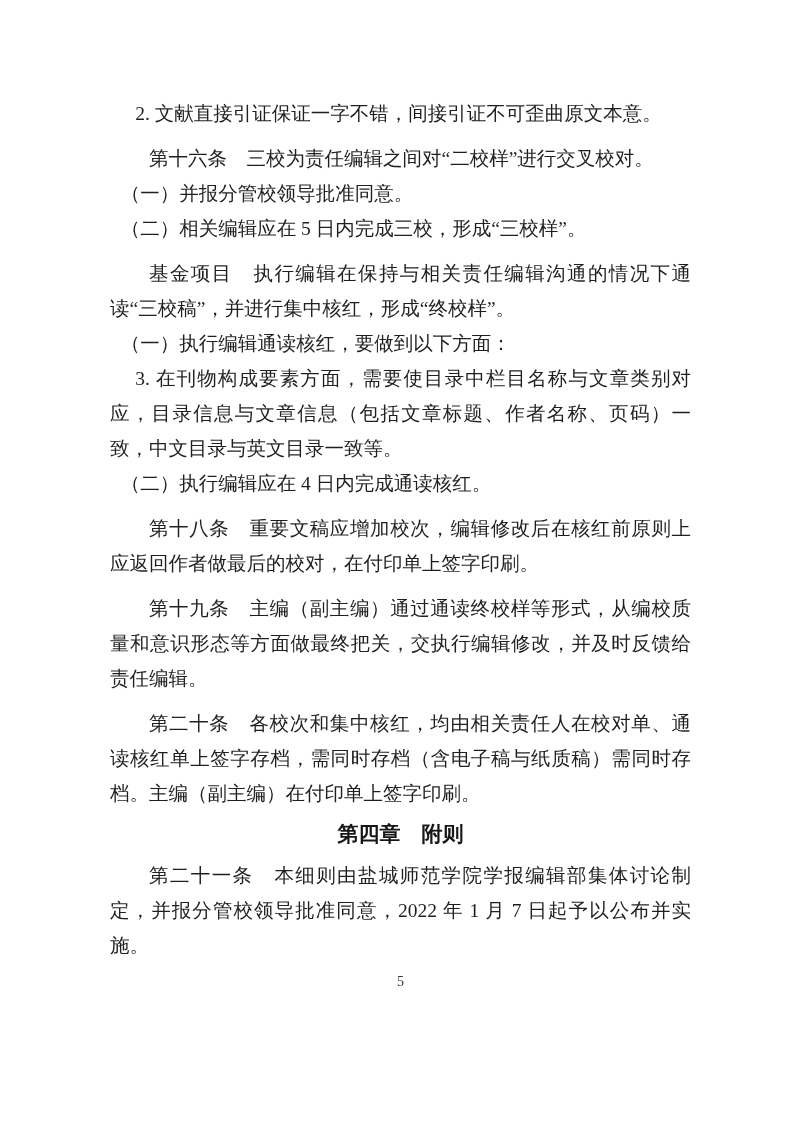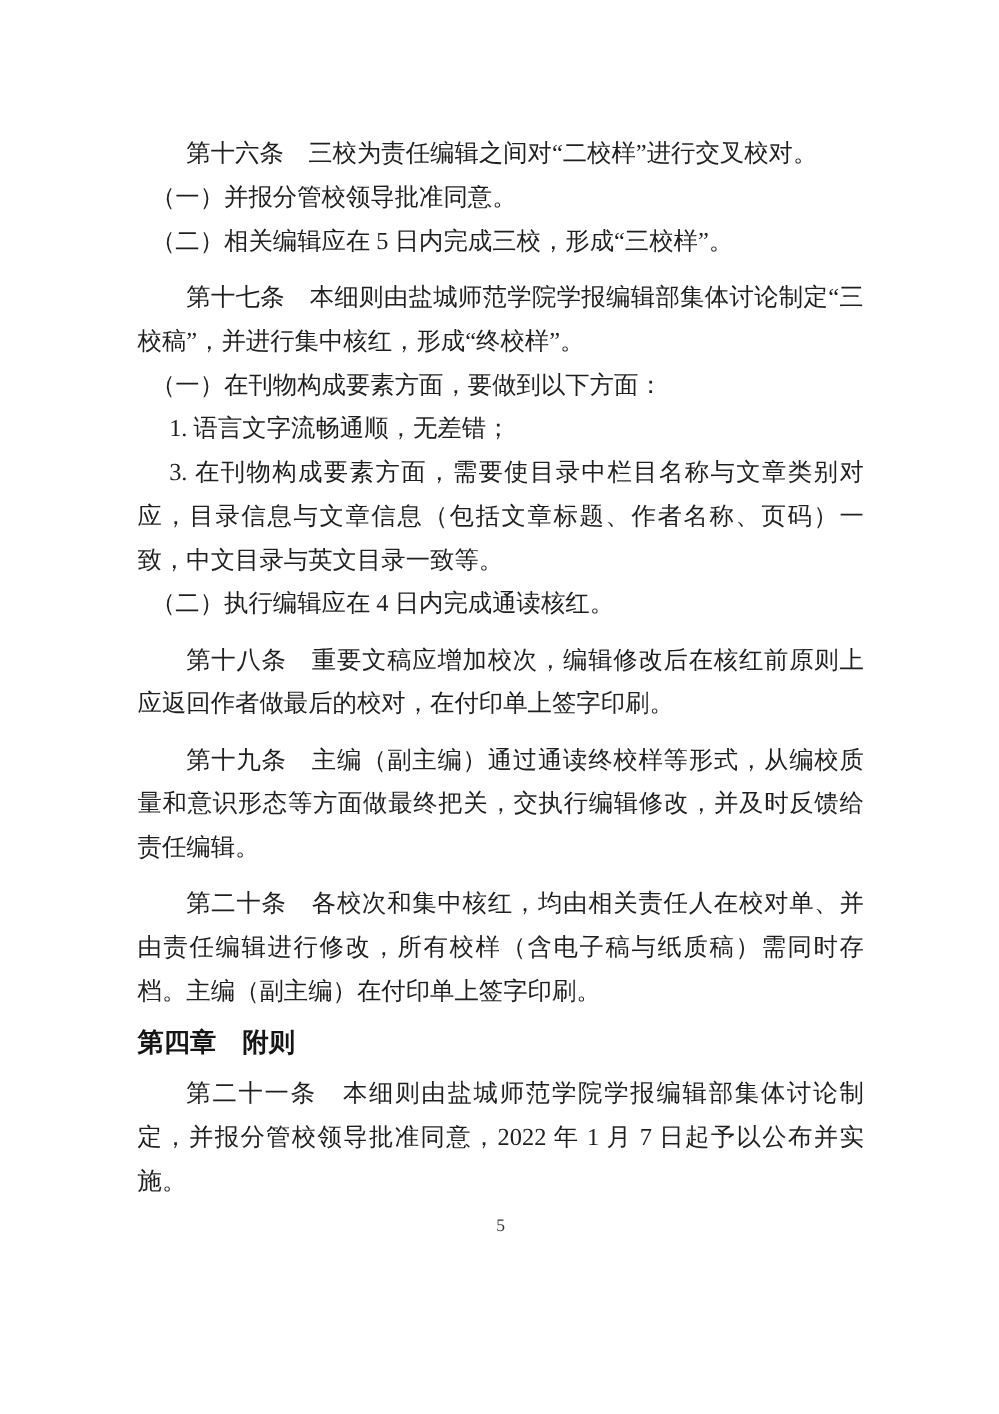--- a/index.html
+++ b/index.html
@@ -28,42 +28,42 @@
   }
   .sp { margin-top: 10px; }              
   .ind-tiao  { text-indent: 2em; }       
   .ind-num   { text-indent: 1.3em; }     
   .ind-paren { text-indent: 0.55em; }    
   .heading {
     margin: 6px 0 6px 0;
     font-size: 21px;
     line-height: 35px;
     font-weight: bold;
-    text-align: left;
+    text-align: center;
     color: #161616;
   }
   .pagenum {
     margin-top: 10px;
     font-size: 14px;
     line-height: 18px;
     text-align: center;
     color: #333333;
   }
 </style>
 </head>
 <body>
 
 <div class="page">
+  <p class="p ind-num">2. 文献直接引证保证一字不错，间接引证不可歪曲原文本意。</p>
   <p class="p ind-tiao sp">第十六条　三校为责任编辑之间对“二校样”进行交叉校对。</p>
   <p class="p ind-paren">（一）并报分管校领导批准同意。</p>
   <p class="p ind-paren">（二）相关编辑应在 5 日内完成三校，形成“三校样”。</p>
-  <p class="p ind-tiao sp">第十七条　本细则由盐城师范学院学报编辑部集体讨论制定“三校稿”，并进行集中核红，形成“终校样”。</p>
-  <p class="p ind-paren">（一）在刊物构成要素方面，要做到以下方面：</p>
-  <p class="p ind-num">1. 语言文字流畅通顺，无差错；</p>
+  <p class="p ind-tiao sp">基金项目　执行编辑在保持与相关责任编辑沟通的情况下通读“三校稿”，并进行集中核红，形成“终校样”。</p>
+  <p class="p ind-paren">（一）执行编辑通读核红，要做到以下方面：</p>
   <p class="p ind-num">3. 在刊物构成要素方面，需要使目录中栏目名称与文章类别对应，目录信息与文章信息（包括文章标题、作者名称、页码）一致，中文目录与英文目录一致等。</p>
   <p class="p ind-paren">（二）执行编辑应在 4 日内完成通读核红。</p>
   <p class="p ind-tiao sp">第十八条　重要文稿应增加校次，编辑修改后在核红前原则上应返回作者做最后的校对，在付印单上签字印刷。</p>
   <p class="p ind-tiao sp">第十九条　主编（副主编）通过通读终校样等形式，从编校质量和意识形态等方面做最终把关，交执行编辑修改，并及时反馈给责任编辑。</p>
-  <p class="p ind-tiao sp">第二十条　各校次和集中核红，均由相关责任人在校对单、并由责任编辑进行修改，所有校样（含电子稿与纸质稿）需同时存档。主编（副主编）在付印单上签字印刷。</p>
+  <p class="p ind-tiao sp">第二十条　各校次和集中核红，均由相关责任人在校对单、通读核红单上签字存档，需同时存档（含电子稿与纸质稿）需同时存档。主编（副主编）在付印单上签字印刷。</p>
   <h2 class="heading">第四章　附则</h2>
   <p class="p ind-tiao">第二十一条　本细则由盐城师范学院学报编辑部集体讨论制定，并报分管校领导批准同意，2022 年 1 月 7 日起予以公布并实施。</p>
   <div class="pagenum">5</div>
 </div>
 
 </body></html>

